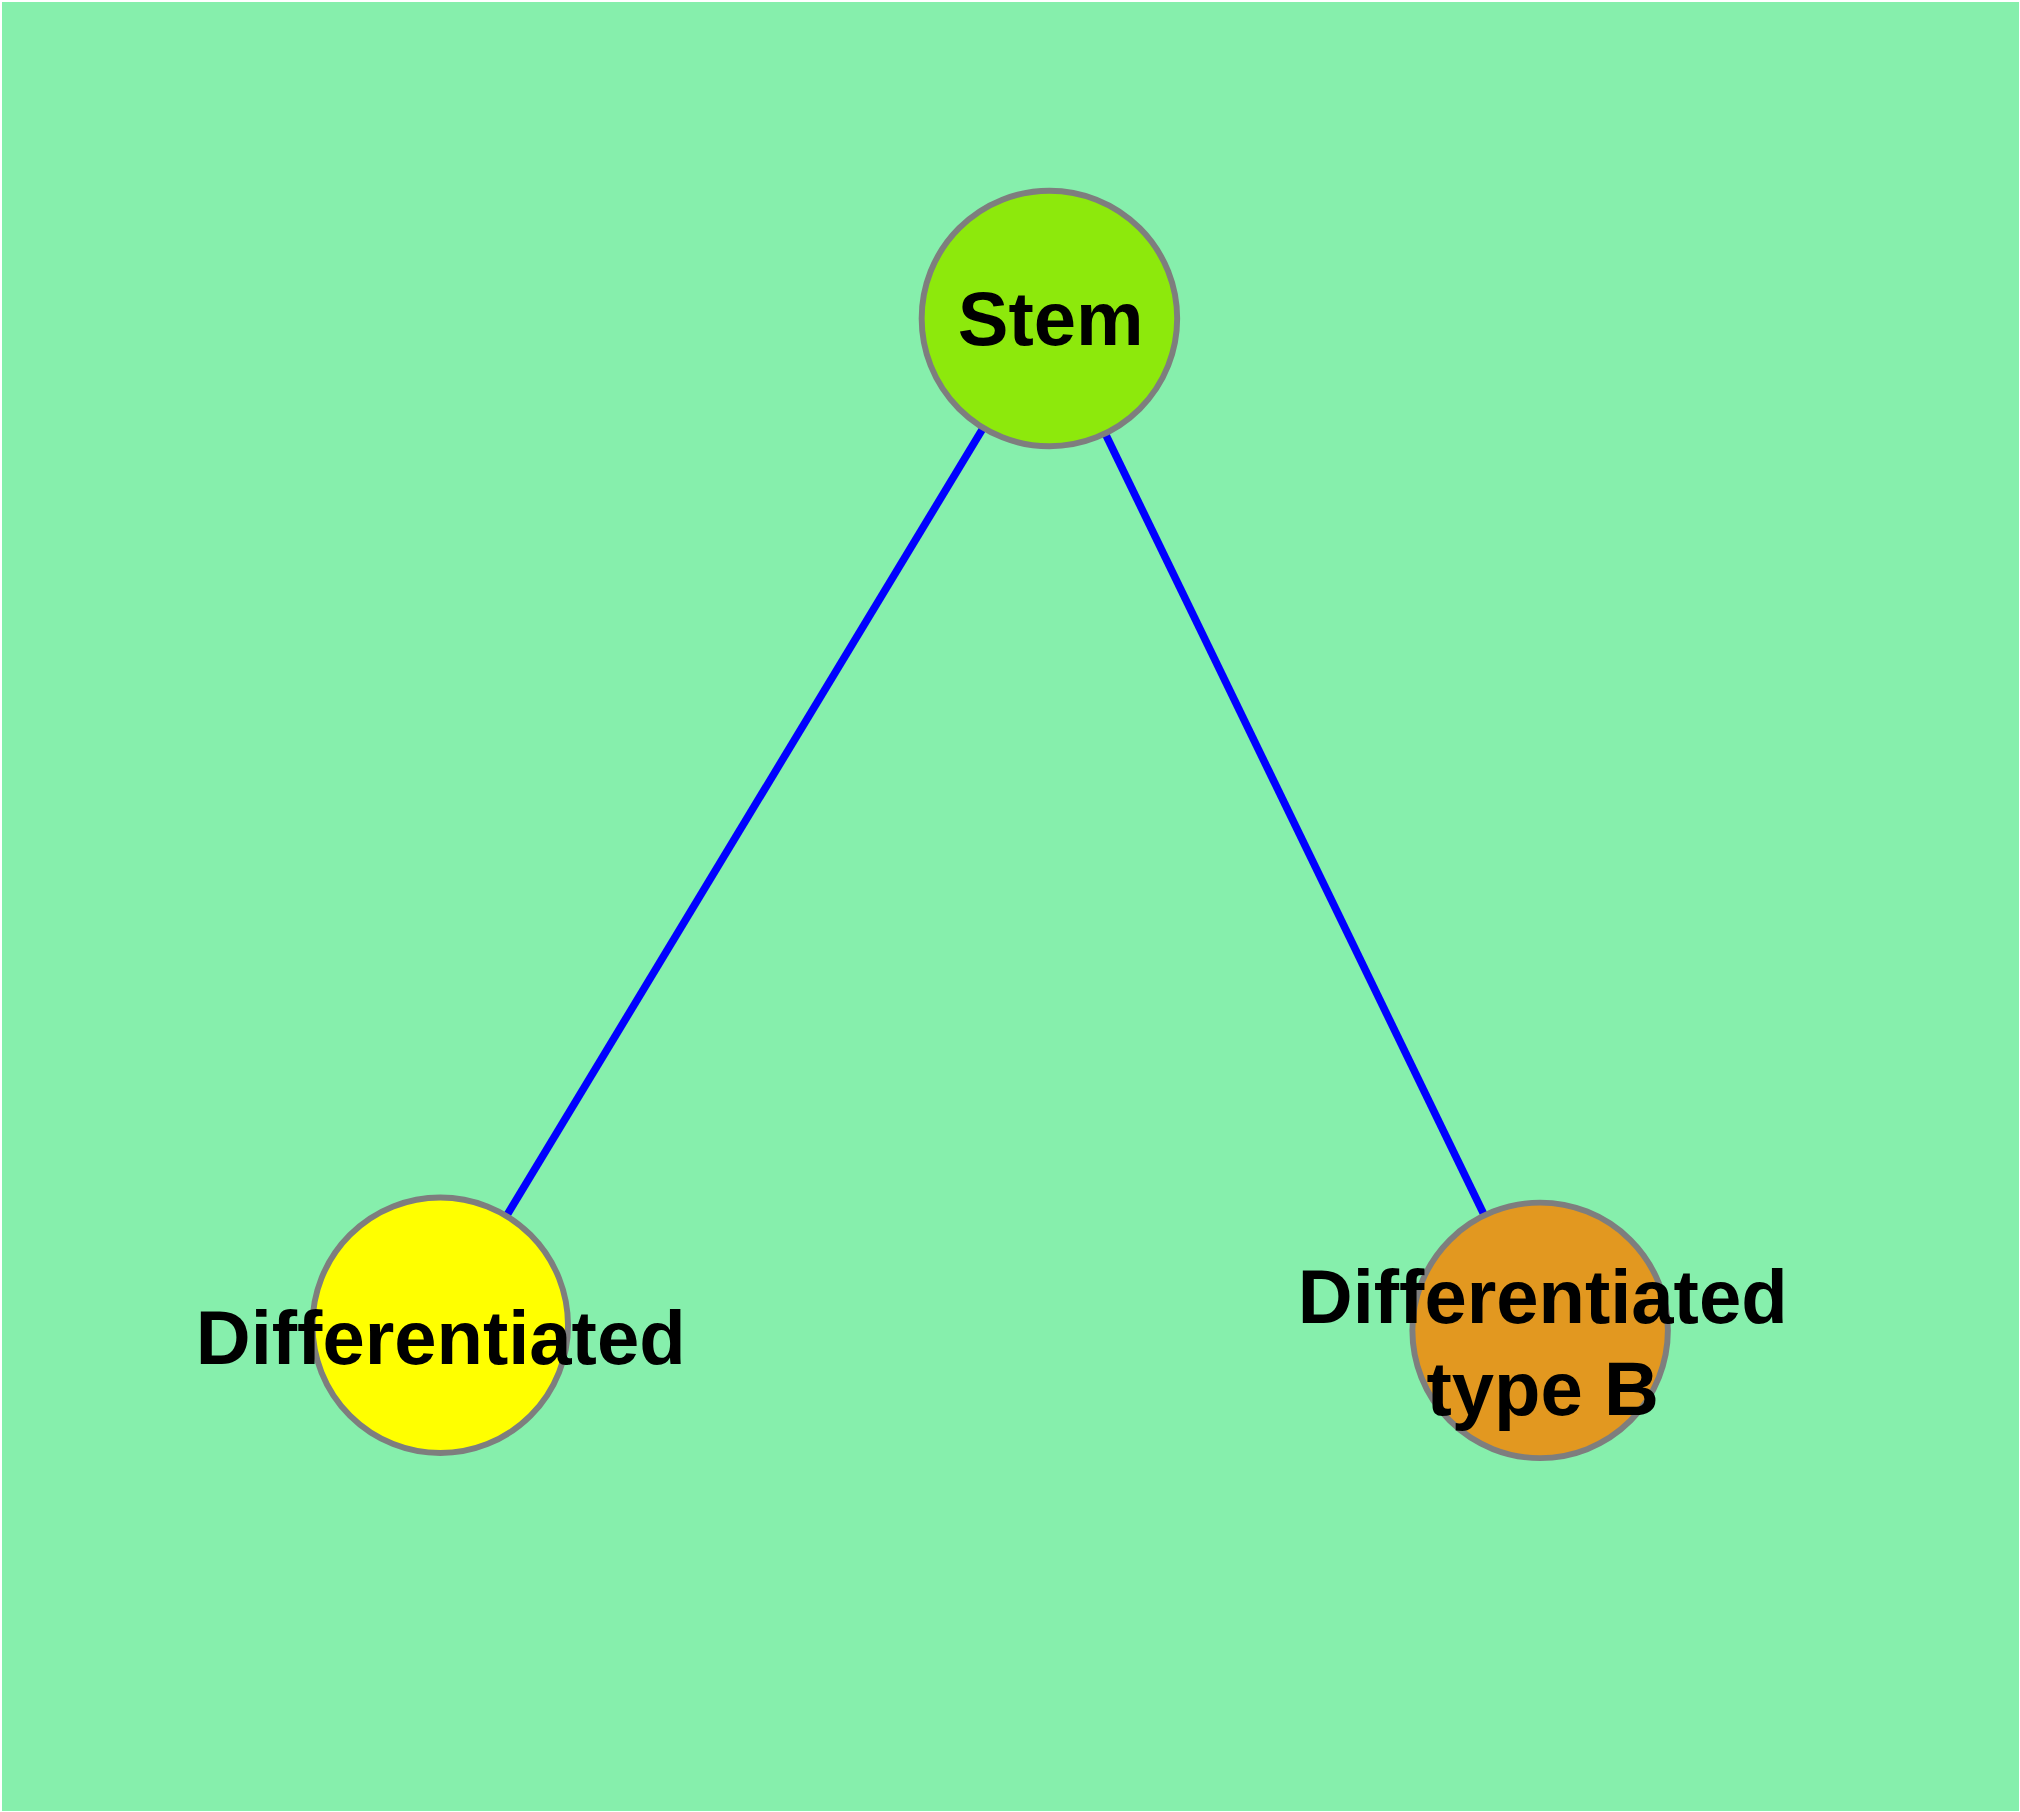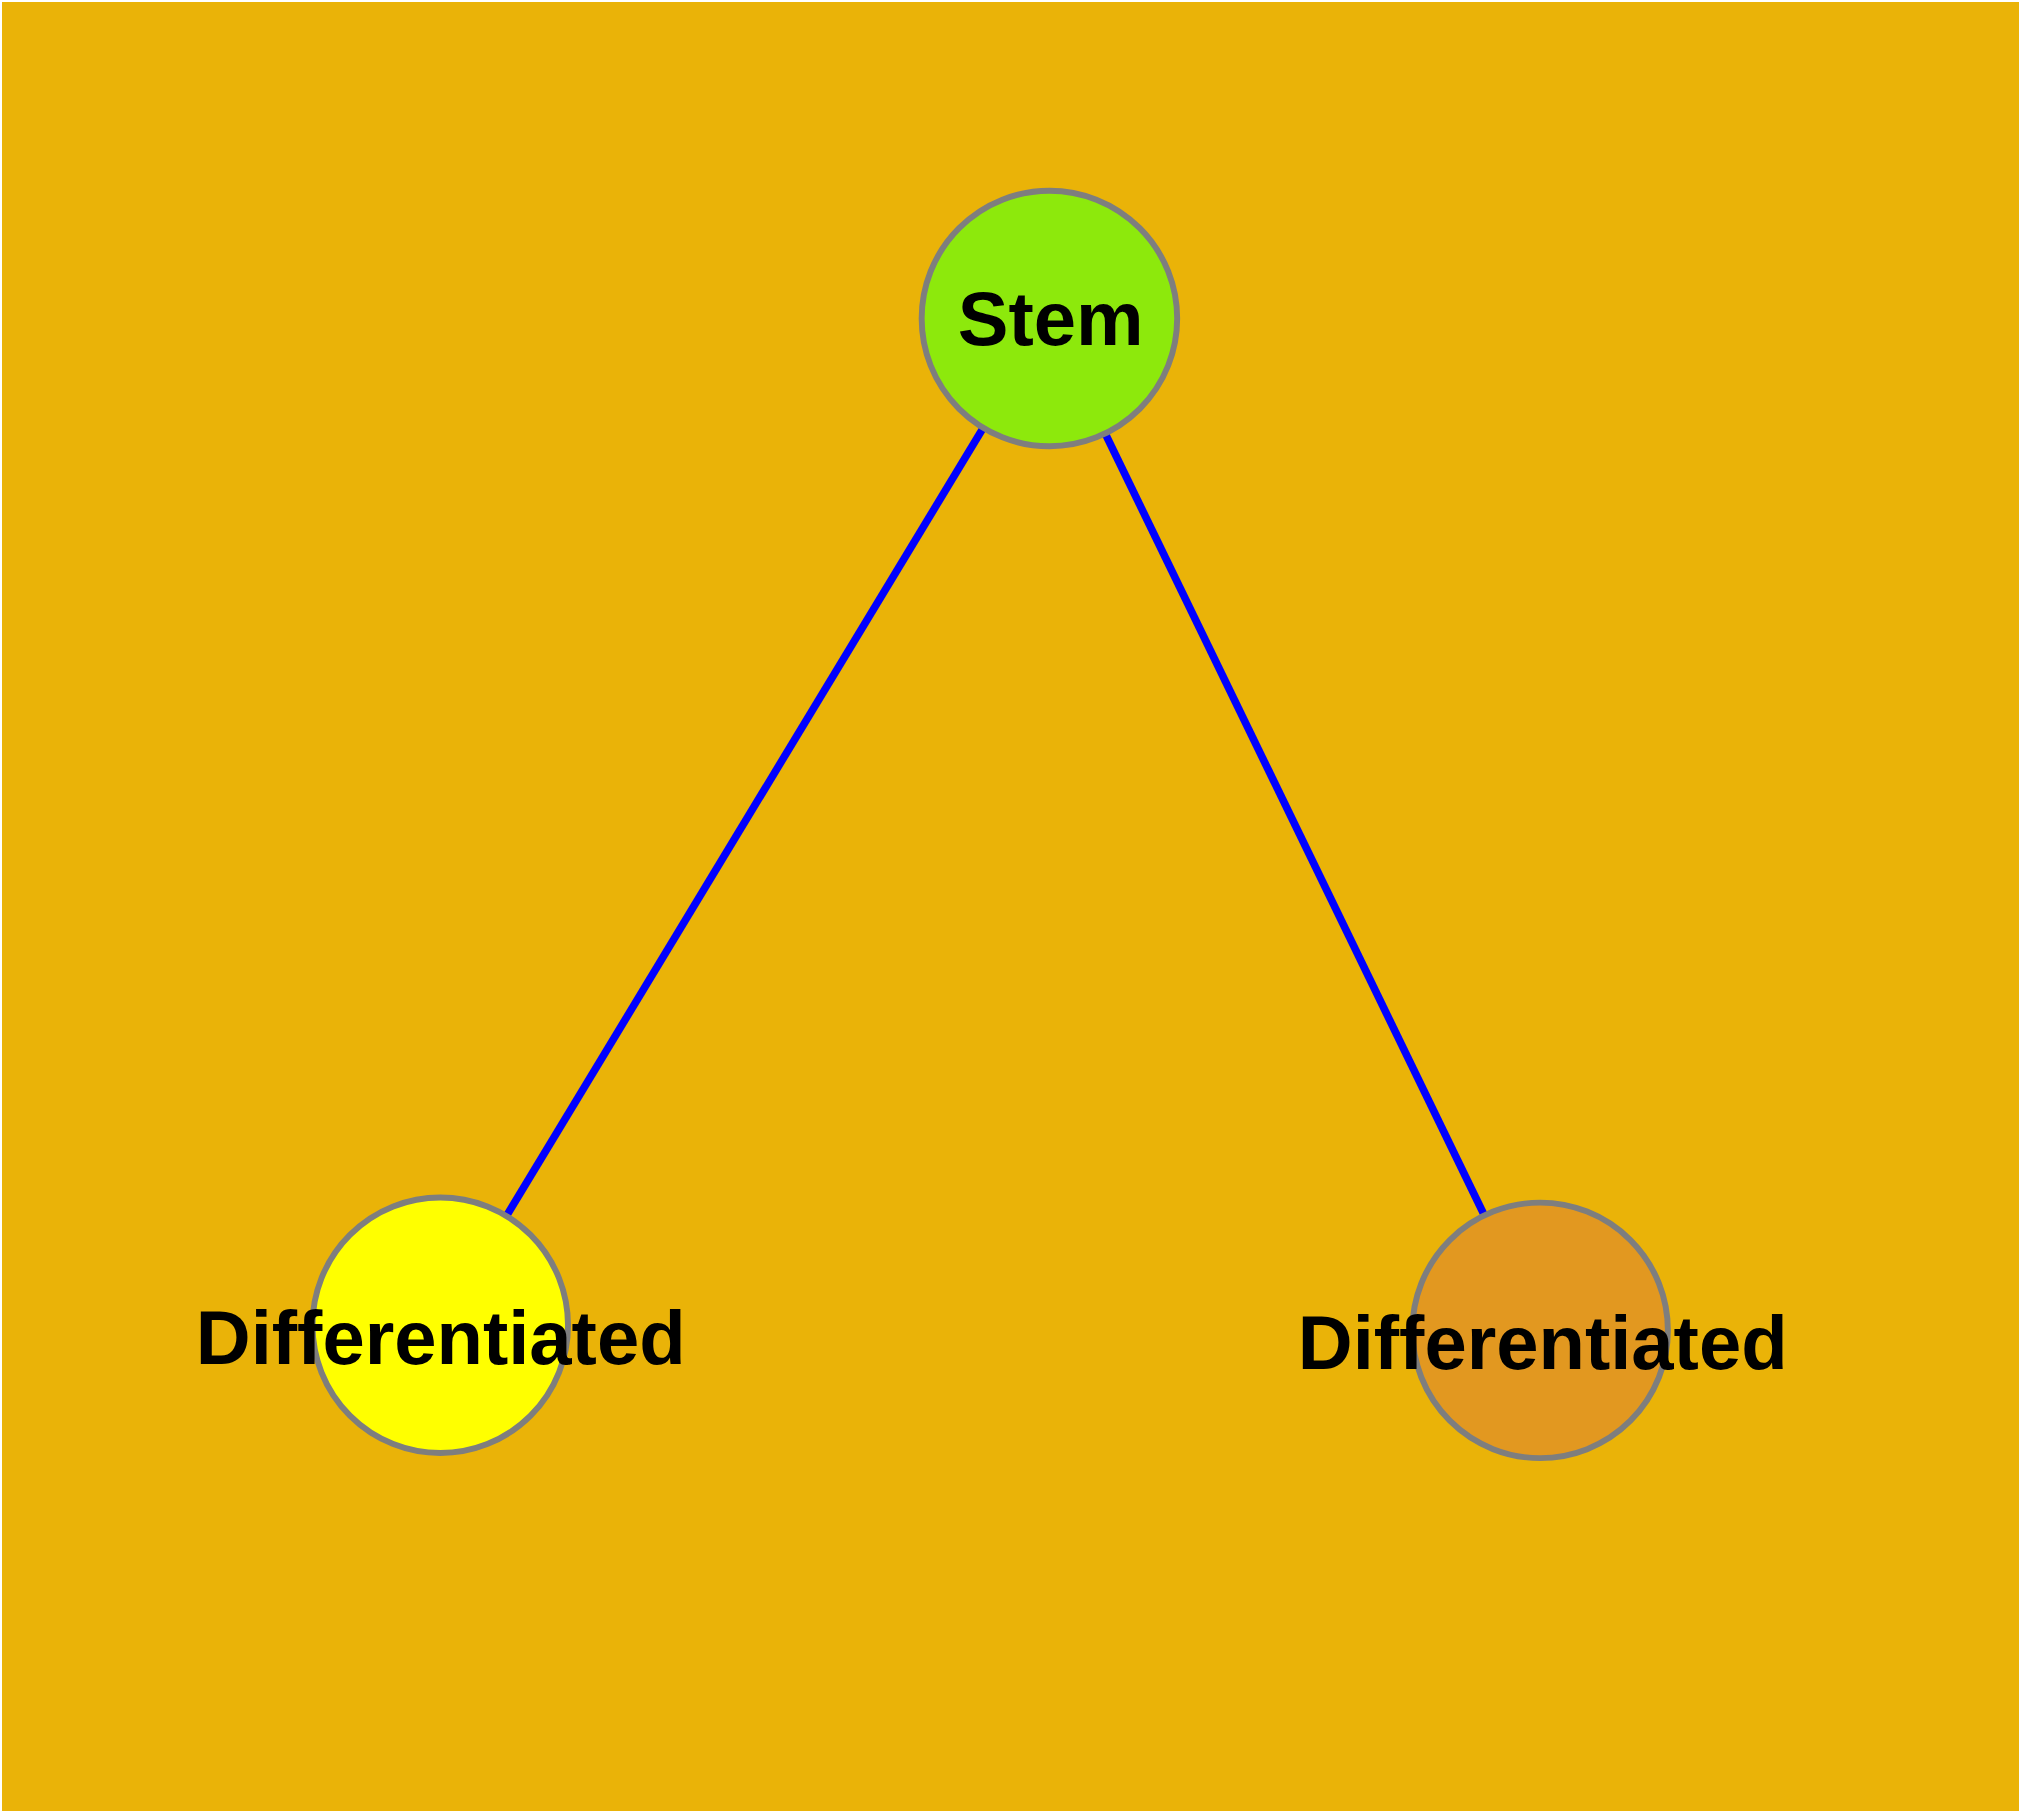--- a/index.html
+++ b/index.html
@@ -12,21 +12,21 @@
     background: #ffffff;
     position: relative;
     font-family: "Liberation Sans", sans-serif;
   }
   .canvas {
     position: absolute;
     left: 1.7px;
     top: 1.7px;
     width: 2017px;
     height: 1809px;
-    background: #eab308;
+    background: #86efac;
     overflow: hidden;
   }
   svg.graph {
     position: absolute;
     left: 0;
     top: 0;
     width: 100%;
     height: 100%;
   }
   .node-label {
@@ -66,16 +66,17 @@
   <div class="node-label" style="left:1049px; top:317px">
     <span class="label-line">Stem</span>
   </div>
 
   <div class="node-label" style="left:439px; top:1336px">
     <span class="label-line">Differentiated</span>
   </div>
 
   <div class="node-label" style="left:1541px; top:1341px">
     <span class="label-line">Differentiated</span>
+    <span class="label-line">type B</span>
   </div>
 
 </div>
 
 
 </body></html>

